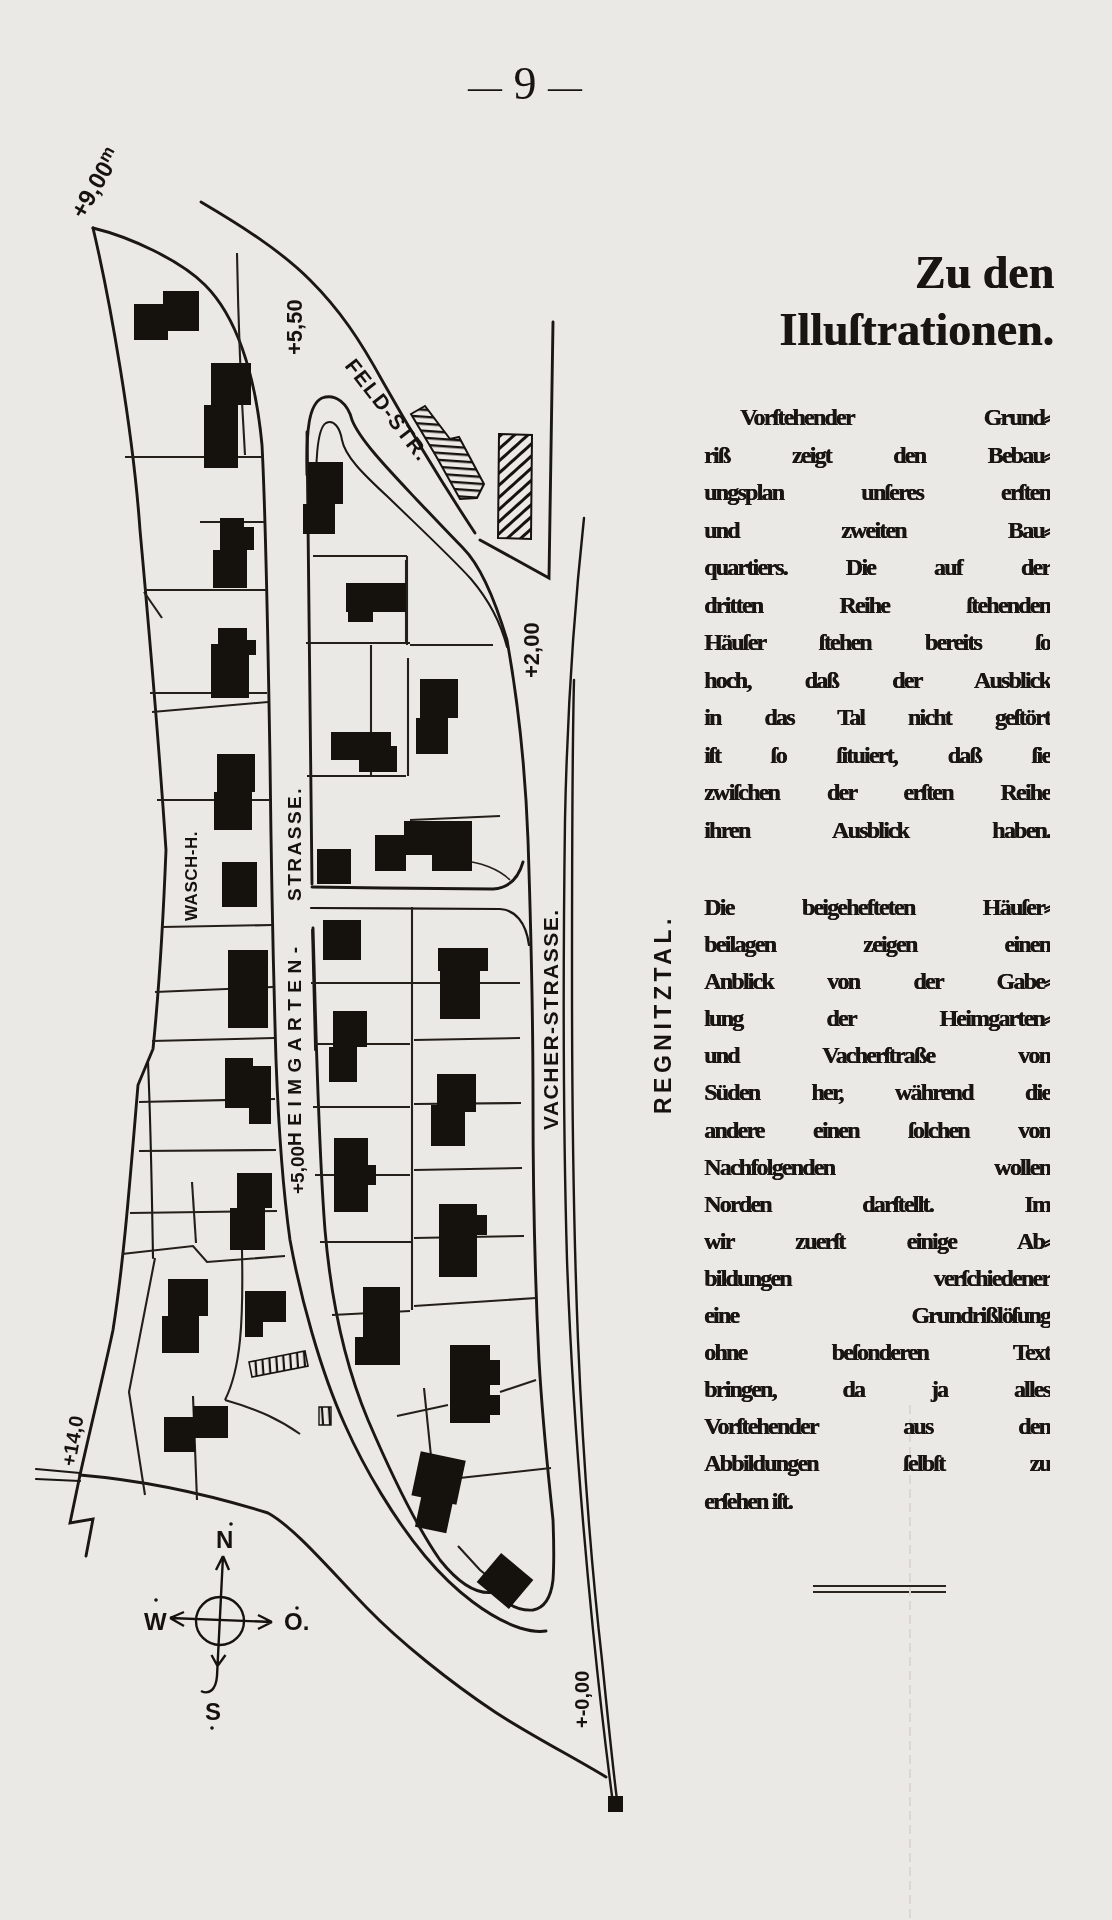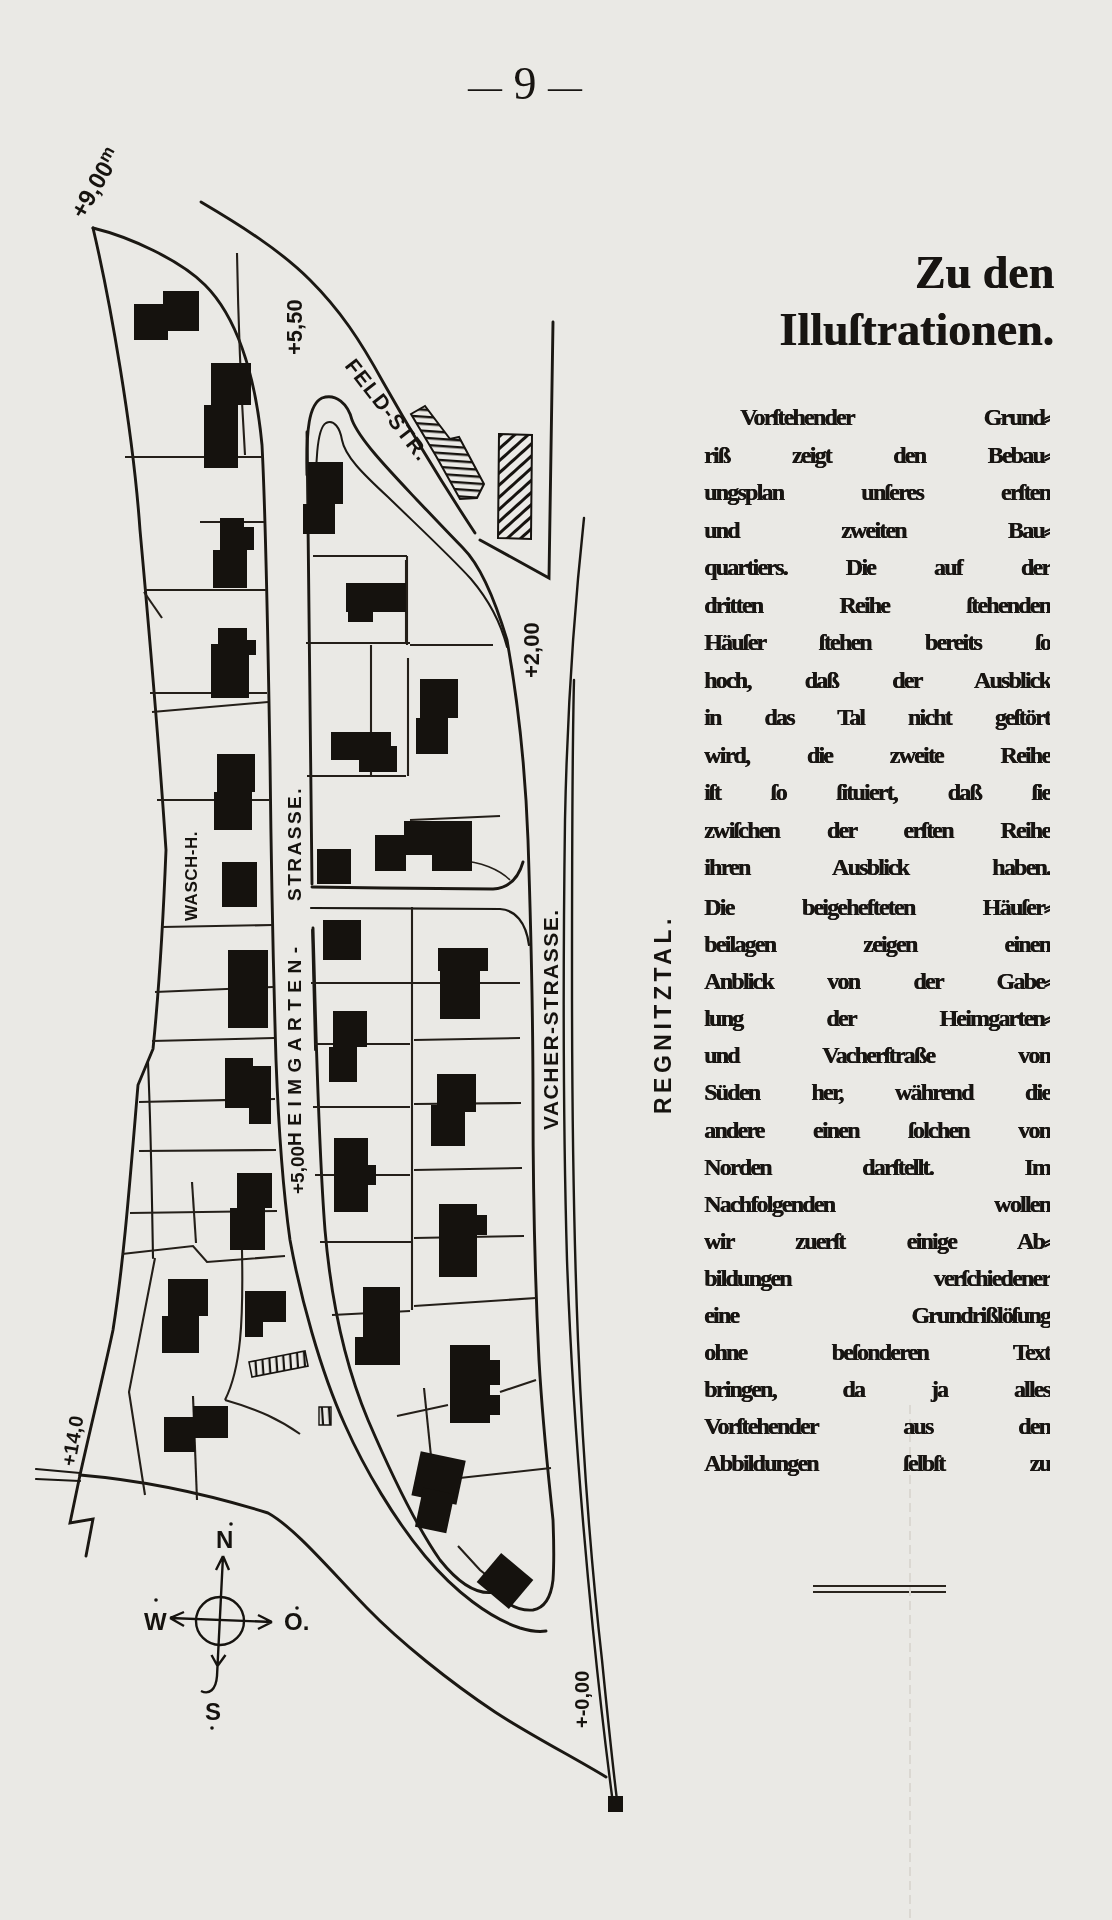--- a/index.html
+++ b/index.html
@@ -231,36 +231,36 @@
 <div class="col" style="top:399px">
 <div class="ln"><span style="display:inline-block;width:36px"></span>Vorſtehender Grund⸗</div>
 <div class="ln">riß zeigt den Bebau⸗</div>
 <div class="ln">ungsplan unſeres erſten</div>
 <div class="ln">und zweiten Bau⸗</div>
 <div class="ln">quartiers. Die auf der</div>
 <div class="ln">dritten Reihe ſtehenden</div>
 <div class="ln">Häuſer ſtehen bereits ſo</div>
 <div class="ln">hoch, daß der Ausblick</div>
 <div class="ln">in das Tal nicht geſtört</div>
-<div class="ln">wird, die zweite Reihe</div>
 <div class="ln">iſt ſo ſituiert, daß ſie</div>
 <div class="ln">zwiſchen der erſten Reihe</div>
 <div class="ln">ihren Ausblick haben.</div>
 </div>
 <div class="col col2" style="top:889px">
 <div class="ln">Die beigehefteten Häuſer⸗</div>
 <div class="ln">beilagen zeigen einen</div>
 <div class="ln">Anblick von der Gabe⸗</div>
 <div class="ln">lung der Heimgarten⸗</div>
 <div class="ln">und Vacherſtraße von</div>
 <div class="ln">Süden her, während die</div>
 <div class="ln">andere einen ſolchen von</div>
+<div class="ln">Nachfolgenden wollen</div>
 <div class="ln">Norden darſtellt. Im</div>
-<div class="ln">Nachfolgenden wollen</div>
 <div class="ln">wir zuerſt einige Ab⸗</div>
 <div class="ln">bildungen verſchiedener</div>
 <div class="ln">eine Grundrißlöſung</div>
 <div class="ln">ohne beſonderen Text</div>
 <div class="ln">bringen, da ja alles</div>
 <div class="ln">Vorſtehender aus den</div>
 <div class="ln">Abbildungen ſelbſt zu</div>
+<div class="ln last">erſehen iſt.</div>
 </div>
 </div>
 
 </body></html>

